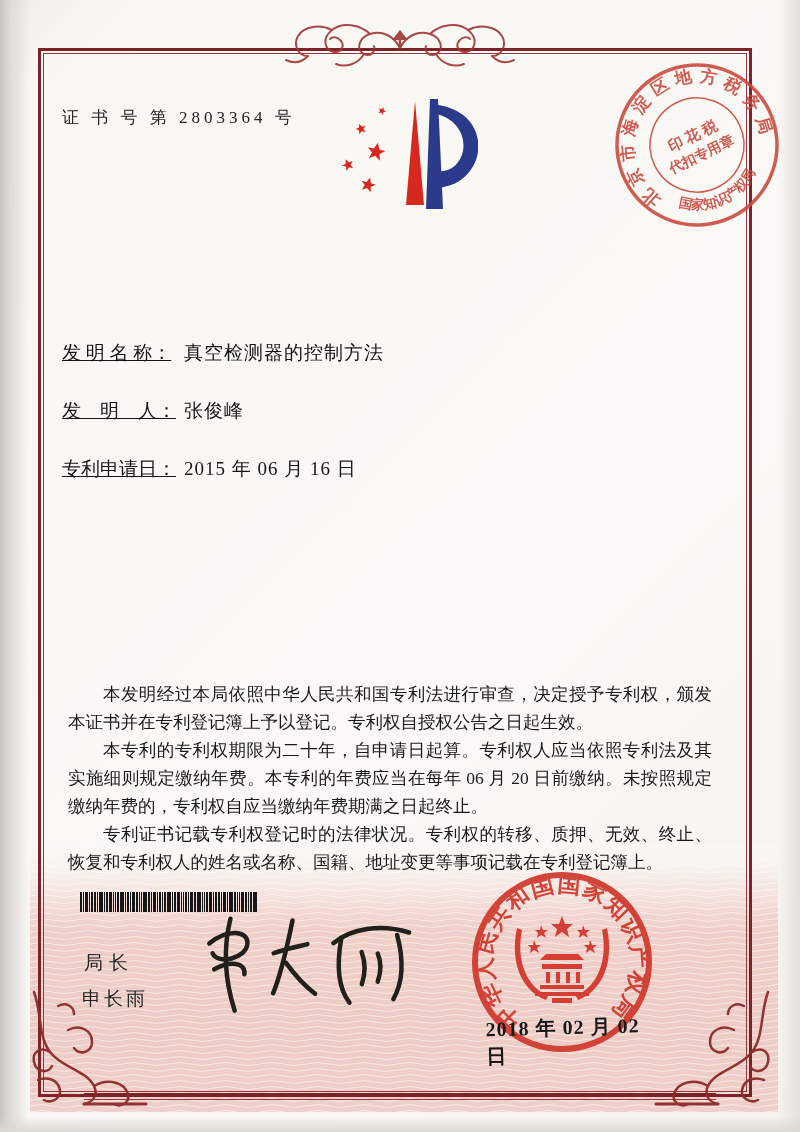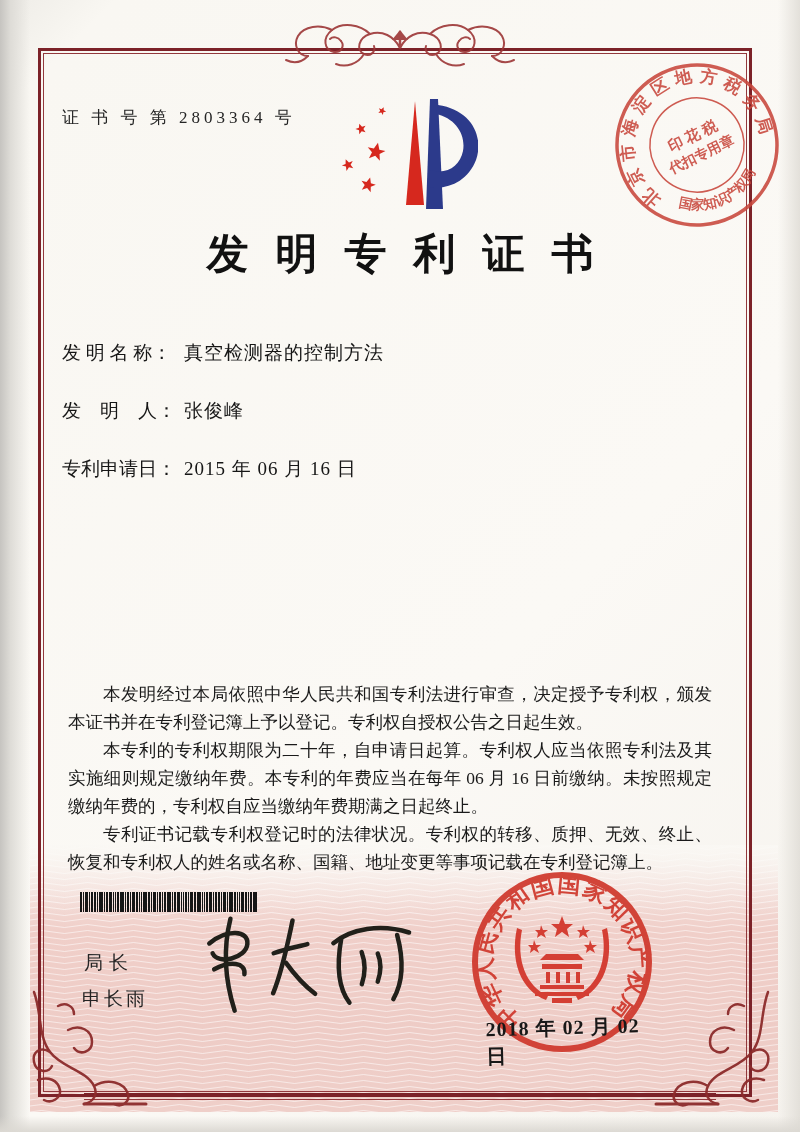--- a/index.html
+++ b/index.html
@@ -38,21 +38,21 @@
 
   .logo { position:absolute; left:326px; top:97px; }
 
   .tax-stamp { position:absolute; left:608px; top:56px; transform:rotate(-26deg); opacity:.88; }
 
   .title { position:absolute; left:0; top:226px; width:800px; text-align:center;
            font-size:42px; font-weight:bold; color:#111; letter-spacing:27px; padding-left:27px; }
 
   .fields { position:absolute; left:62px; top:340px; width:640px; }
   .field-row { height:58px; font-size:19px; color:#161616; }
-  .field-label { display:inline-block; min-width:122px; }
+  .field-label { display:inline-block; min-width:122px;text-decoration:underline; }
   .field-value { letter-spacing:1px;margin-top:12px; }
 
   .paragraphs { position:absolute; left:60px; top:680px; width:652px;
                 font-size:17.5px; line-height:28px; color:#1a1a1a; text-align:justify; }
   .paragraphs p { text-indent:2em;margin-left:8px; }
 
   .barcode { position:absolute; left:80px; top:892px; width:212px; height:20px; display:flex; }
   .barcode i { display:block; height:100%; background:#161616; margin-right:1px; }
 
   .director-title { position:absolute; left:84px; top:950px; font-size:19px; color:#242424;
@@ -146,37 +146,36 @@
     <text font-size="17" font-weight="bold" fill="#c8473c" font-family="'Liberation Serif','DejaVu Serif',serif">
       <textPath href="#taxTop" startOffset="0" textLength="252" lengthAdjust="spacing">北京市海淀区地方税务局</textPath>
     </text>
     <text font-size="13.5" font-weight="bold" fill="#c8473c" font-family="'Liberation Serif','DejaVu Serif',serif">
       <textPath href="#taxBot" startOffset="0" textLength="92" lengthAdjust="spacing">国家知识产权局</textPath>
     </text>
     <text x="89" y="84" text-anchor="middle" font-size="15" font-weight="bold" fill="#c8473c">印 花 税</text>
     <text x="89" y="104" text-anchor="middle" font-size="14" font-weight="bold" fill="#c8473c">代扣专用章</text>
   </svg>
 
-  <div class="title">发明专利证书</div>
 
   <div class="fields">
     <div class="field-row">
       <span class="field-label">发 明 名 称：</span><span class="field-value">真空检测器的控制方法</span>
     </div>
     <div class="field-row">
       <span class="field-label">发　明　人：</span><span class="field-value">张俊峰</span>
     </div>
     <div class="field-row">
       <span class="field-label">专利申请日：</span><span class="field-value">2015 年 06 月 16 日</span>
     </div>
   </div>
 
   <div class="paragraphs">
     <p>本发明经过本局依照中华人民共和国专利法进行审查，决定授予专利权，颁发本证书并在专利登记簿上予以登记。专利权自授权公告之日起生效。</p>
-    <p>本专利的专利权期限为二十年，自申请日起算。专利权人应当依照专利法及其实施细则规定缴纳年费。本专利的年费应当在每年 06 月 16 日前缴纳。未按照规定缴纳年费的，专利权自应当缴纳年费期满之日起终止。</p>
+    <p>本专利的专利权期限为二十年，自申请日起算。专利权人应当依照专利法及其实施细则规定缴纳年费。本专利的年费应当在每年 06 月 20 日前缴纳。未按照规定缴纳年费的，专利权自应当缴纳年费期满之日起终止。</p>
     <p>专利证书记载专利权登记时的法律状况。专利权的转移、质押、无效、终止、恢复和专利权人的姓名或名称、国籍、地址变更等事项记载在专利登记簿上。</p>
   </div>
 
   <div class="barcode" id="barcode">
       <i style="width: 2px;"></i>
       <i style="width: 1px;"></i>
       <i style="width: 3px;"></i>
       <i style="width: 1px;"></i>
       <i style="width: 2px;"></i>
       <i style="width: 2px;"></i>

